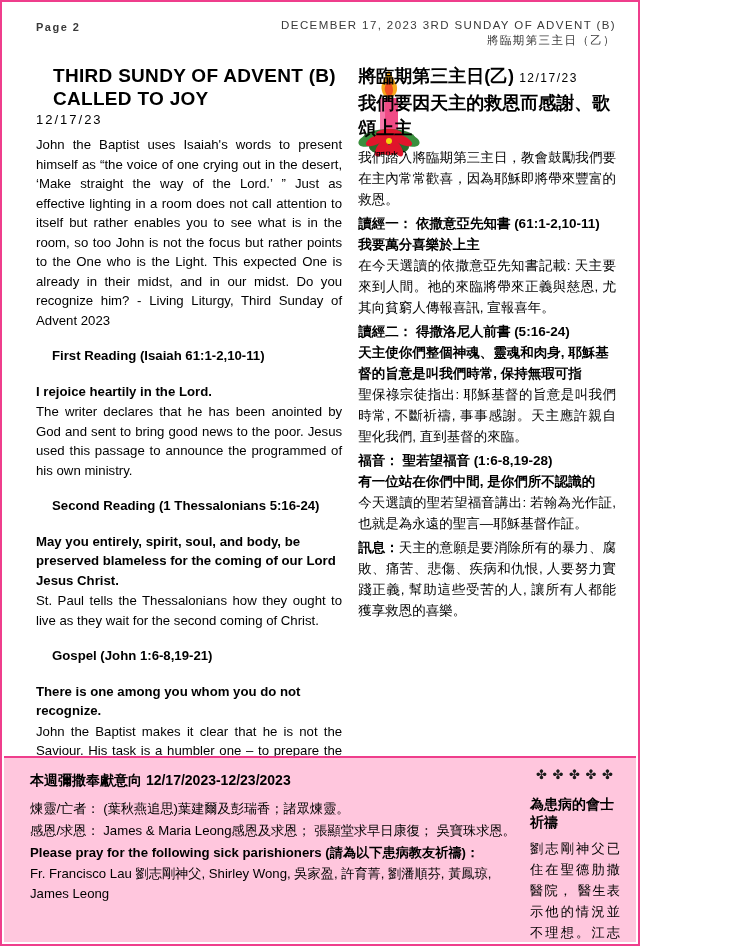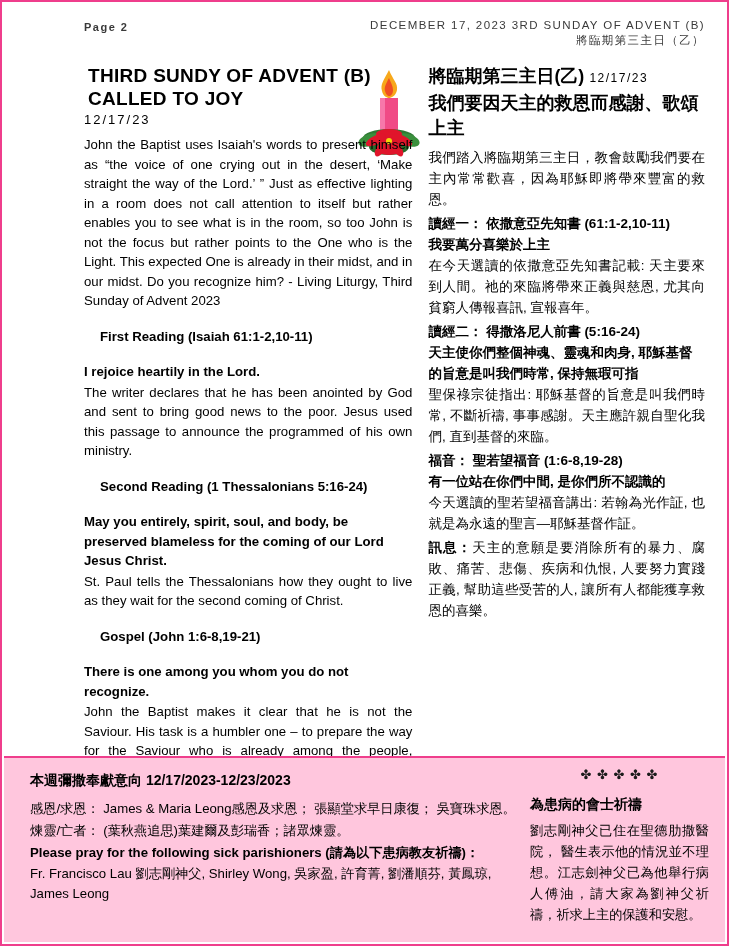--- a/index.html
+++ b/index.html
@@ -9,26 +9,25 @@
   body {
     width: 751px;
     height: 946px;
     background: #ffffff;
     font-family: "Liberation Sans", sans-serif;
     color: #000000;
     overflow: hidden;
   }
   .page {
     position: relative;
-    width: 729px;
+    width: 640px;
     height: 946px;
     box-sizing: border-box;
     border: 2px solid #ef3e8c;
     background: #ffffff;
-    padding-left: 48px;
   }
   
   .header {
     position: relative;
     height: 48px;
     padding: 12px 14px 0 14px;
     box-sizing: border-box;
   }
   .page-num {
     position: absolute;
@@ -73,21 +72,21 @@
   .col-right {
     width: 322px;
     padding: 14px 6px 0 6px;
     box-sizing: border-box;
   }
   .en-title {
     font-size: 19px;
     font-weight: bold;
     line-height: 23px;
     letter-spacing: 0.3px;
-    margin: 0 0 2px 4px;
+    margin: 0 0 2px 17px;
   }
   .en-date {
     font-size: 13px;
     letter-spacing: 2px;
     margin: 0 0 8px 0;
   }
   .en-para {
     font-size: 13.2px;
     line-height: 19.5px;
     text-align: justify;
@@ -297,22 +296,22 @@
         <path d="M58 52 C64 56, 68 62, 66 68 C64 74, 56 78, 48 78"></path>
       </g>
       <path d="M26 76 L30 84 L46 84 L50 76 Z" fill="#111"></path>
       <path d="M20 66 C24 70, 30 72, 38 72 C46 72, 52 70, 56 66 L56 76 C50 80, 44 82, 38 82 C32 82, 26 80, 20 76 Z" fill="#111"></path>
     </svg>
   </div>
 
   <div class="footer">
     <div class="footer-left">
       <p class="f-title">本週彌撒奉獻意向  12/17/2023-12/23/2023</p>
+      <p class="f-line">煉靈/亡者： (葉秋燕追思)葉建爾及彭瑞香；諸眾煉靈。</p>
       <p class="f-line">感恩/求恩： James &amp; Maria Leong感恩及求恩； 張顯堂求早日康復； 吳寶珠求恩。</p>
-      <p class="f-line">煉靈/亡者： (葉秋燕追思)葉建爾及彭瑞香；諸眾煉靈。</p>
       <p class="f-bold">Please pray for the following sick parishioners (請為以下患病教友祈禱)：</p>
       <p class="f-line">Fr. Francisco Lau 劉志剛神父, Shirley Wong, 吳家盈, 許育菁, 劉潘順芬, 黃鳳琼, James Leong</p>
     </div>
     <div class="footer-right">
       <div class="ornament">✤ ✤ ✤ ✤ ✤</div>
       <p class="f-right-title">為患病的會士祈禱</p>
       <p class="f-right-body">劉志剛神父已住在聖德肋撒醫院， 醫生表示他的情況並不理想。江志劍神父已為他舉行病人傅油，請大家為劉神父祈禱，祈求上主的保護和安慰。</p>
     </div>
   </div>
 

